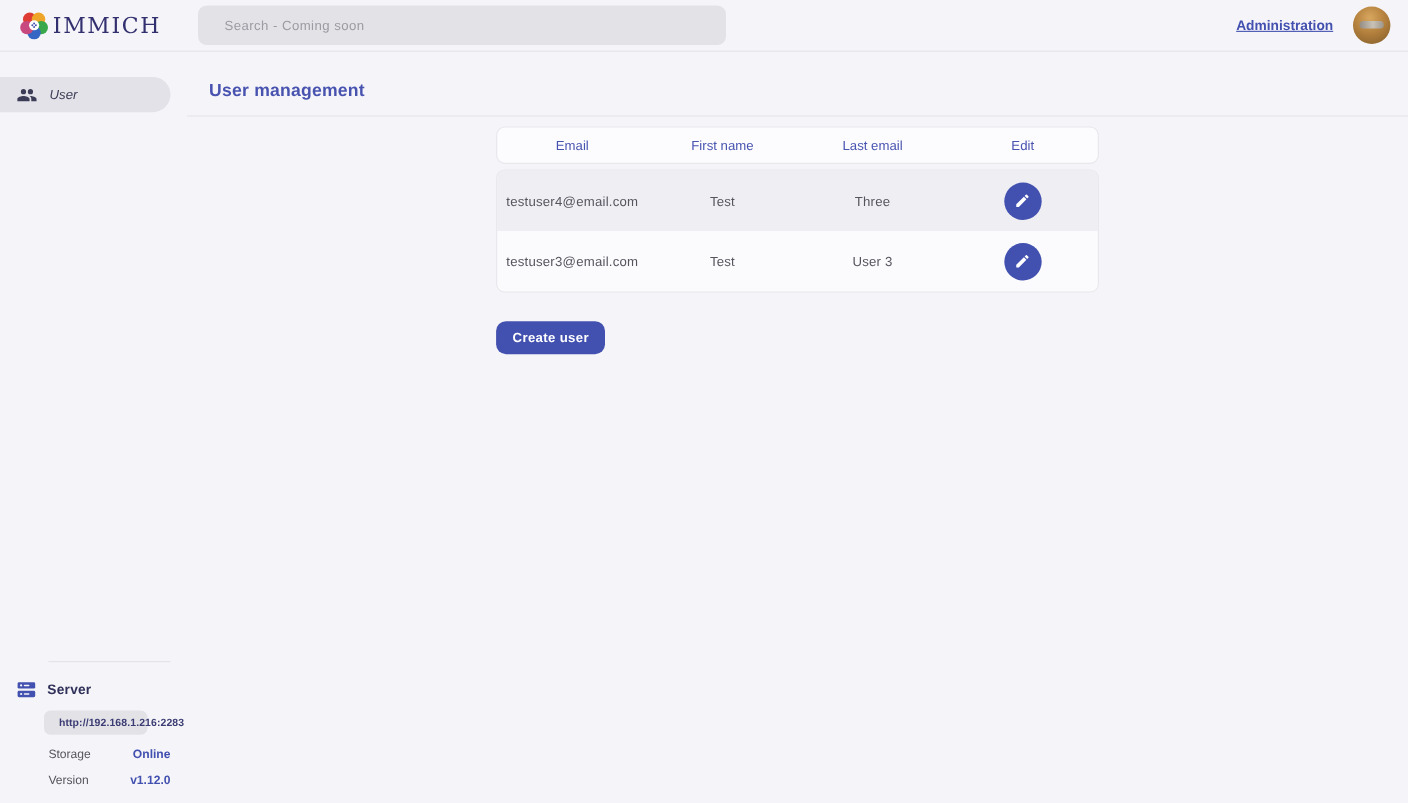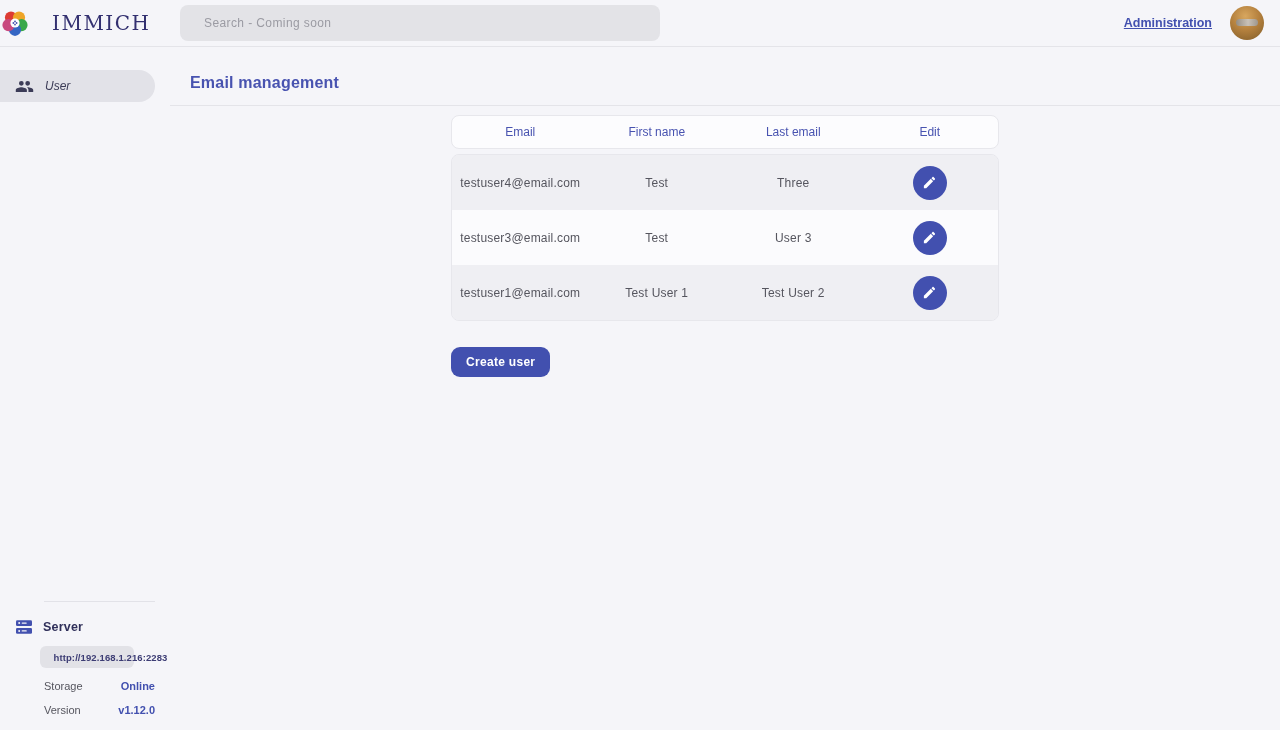--- a/index.html
+++ b/index.html
@@ -15,22 +15,22 @@
     height: 47px;
     display: flex;
     align-items: center;
     border-bottom: 1px solid #e4e4e9;
     background: #f5f5f9;
     position: relative;
   }
   .logo-group {
     display: flex;
     align-items: center;
-    gap: 24px;
-    padding-left: 2px;
+    gap: 4px;
+    padding-left: 18px;
     width: 180px;
     flex: 0 0 180px;
   }
   .logo-flower { width: 26px; height: 26px; display: block; }
   .logo-text {
     font-family: "DejaVu Serif", serif;
     font-size: 20px;
     letter-spacing: 1.5px;
     color: #333070;
   }
@@ -316,21 +316,21 @@
       <div class="server-kv">
         <span class="k">Version</span>
         <span class="v">v1.12.0</span>
       </div>
     </div>
     <div class="sidebar-bottom-pad"></div>
   </div>
 
   <div class="main">
     <div class="page-title-bar">
-      <span class="page-title">Email management</span>
+      <span class="page-title">User management</span>
     </div>
 
     <div class="content">
 
       <div class="table-head">
         <div class="th">Email</div>
         <div class="th">First name</div>
         <div class="th">Last email</div>
         <div class="th">Edit</div>
       </div>
@@ -353,30 +353,18 @@
           <div class="td">Test</div>
           <div class="td">User 3</div>
           <div class="td edit-cell">
             <button class="edit-btn">
               <svg width="15" height="15" viewBox="0 0 24 24">
                 <path fill="#ffffff" d="M20.71,7.04C21.1,6.65 21.1,6 20.71,5.63L18.37,3.29C18,2.9 17.35,2.9 16.96,3.29L15.12,5.12L18.87,8.87M3,17.25V21H6.75L17.81,9.93L14.06,6.18L3,17.25Z"></path>
               </svg>
             </button>
           </div>
         </div>
-        <div class="table-row">
-          <div class="td">testuser1@email.com</div>
-          <div class="td">Test User 1</div>
-          <div class="td">Test User 2</div>
-          <div class="td edit-cell">
-            <button class="edit-btn">
-              <svg width="15" height="15" viewBox="0 0 24 24">
-                <path fill="#ffffff" d="M20.71,7.04C21.1,6.65 21.1,6 20.71,5.63L18.37,3.29C18,2.9 17.35,2.9 16.96,3.29L15.12,5.12L18.87,8.87M3,17.25V21H6.75L17.81,9.93L14.06,6.18L3,17.25Z"></path>
-              </svg>
-            </button>
-          </div>
-        </div>
       </div>
 
       <button class="create-btn">Create user</button>
     </div>
   </div>
 </div>
 
 </body></html>

